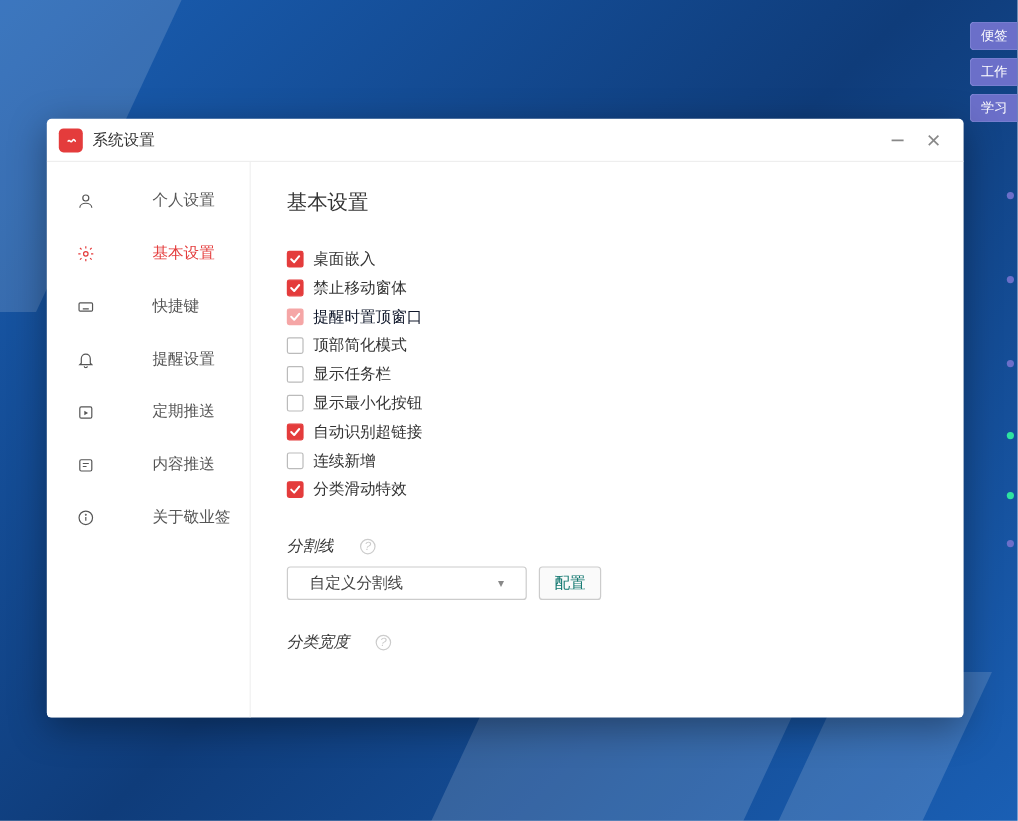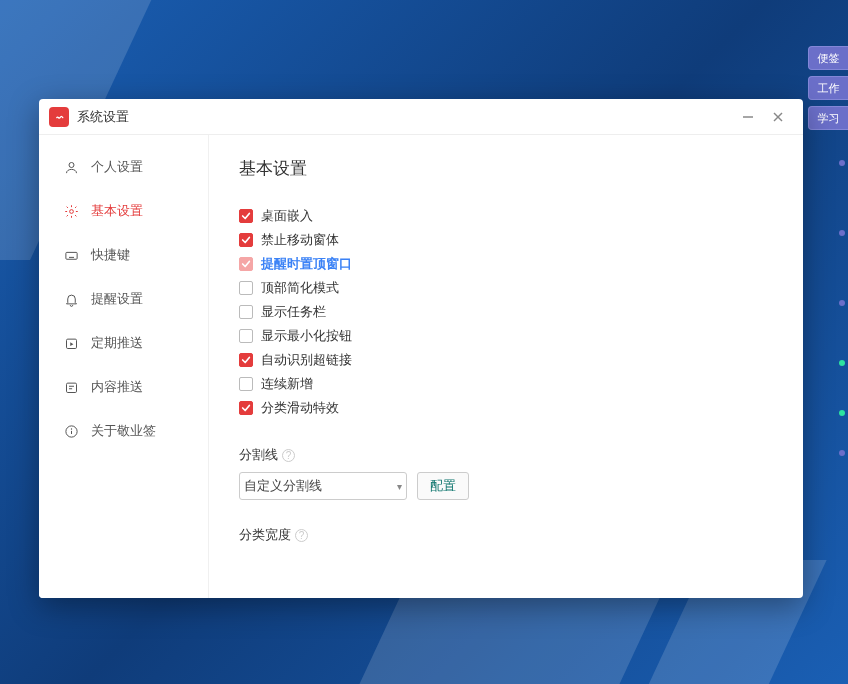--- a/index.html
+++ b/index.html
@@ -27,21 +27,20 @@
     background: #6b6fc9;
     border: 1px solid #8387d8;
     border-right: none;
     border-radius: 4px 0 0 4px;
     color: #fff;
     font-size: 11px;
     line-height: 22px;
     text-align: center;
     overflow: hidden;
     white-space: nowrap;
-    margin-top: 28px;
   }
   .side-dot {
     position: absolute;
     right: 3px;
     width: 6px;
     height: 6px;
     border-radius: 50%;
   }
 
   
@@ -93,20 +92,21 @@
     flex-shrink: 0;
   }
   .nav-item {
     height: 44px;
     display: flex;
     align-items: center;
     padding-left: 24px;
     font-size: 13px;
     color: #555;
     cursor: pointer;
+    gap: 36px;
   }
   .nav-item.active { color: #e43c3c; }
   .nav-icon {
     width: 16px; height: 16px;
     margin-right: 12px;
     display: flex; align-items: center; justify-content: center;
     color: inherit;
   }
   .nav-icon svg { width: 15px; height: 15px; stroke: currentColor; fill: none; stroke-width: 1.6; }
 
@@ -123,21 +123,21 @@
     margin-bottom: 24px;
   }
   .check-list { }
   .check-row {
     display: flex;
     align-items: center;
     height: 24px;
     font-size: 13px;
     color: #333;
   }
-  .check-row.disabled { color: #3b82f6; font-weight: bold; }
+  .check-row.disabled { color: #0f172a; }
   .checkbox {
     width: 14px; height: 14px;
     border: 1px solid #bbb;
     border-radius: 2px;
     margin-right: 8px;
     display: flex; align-items: center; justify-content: center;
     background: #fff;
   }
   .checkbox.checked {
     background: #e43c3c;
@@ -150,46 +150,47 @@
   .checkbox svg { width: 10px; height: 10px; display: none; }
   .checkbox.checked svg { display: block; }
 
   .section-label {
     margin-top: 26px;
     font-size: 13px;
     color: #333;
     font-weight: 500;
     display: flex;
     align-items: center;
-    gap: 4px;
+    gap: 22px;
+    font-style: italic;
   }
   .help-q {
     width: 13px; height: 13px;
     border: 1px solid #ccc;
     border-radius: 50%;
     color: #ccc;
     font-size: 10px;
     line-height: 12px;
     text-align: center;
   }
   .dropdown-row {
     margin-top: 8px;
     display: flex;
     align-items: center;
     gap: 10px;
   }
   .dropdown {
-    width: 168px;
+    width: 200px;
     height: 28px;
     border: 1px solid #ccc;
     border-radius: 3px;
     display: flex;
     align-items: center;
     justify-content: space-between;
-    padding: 0 4px;
+    padding: 0 18px;
     font-size: 13px;
     color: #444;
     background: #fff;
   }
   .dropdown .chev { color: #888; font-size: 10px; }
   .config-btn {
     height: 28px;
     border: 1px solid #ccc;
     border-radius: 3px;
     padding: 0 12px;

